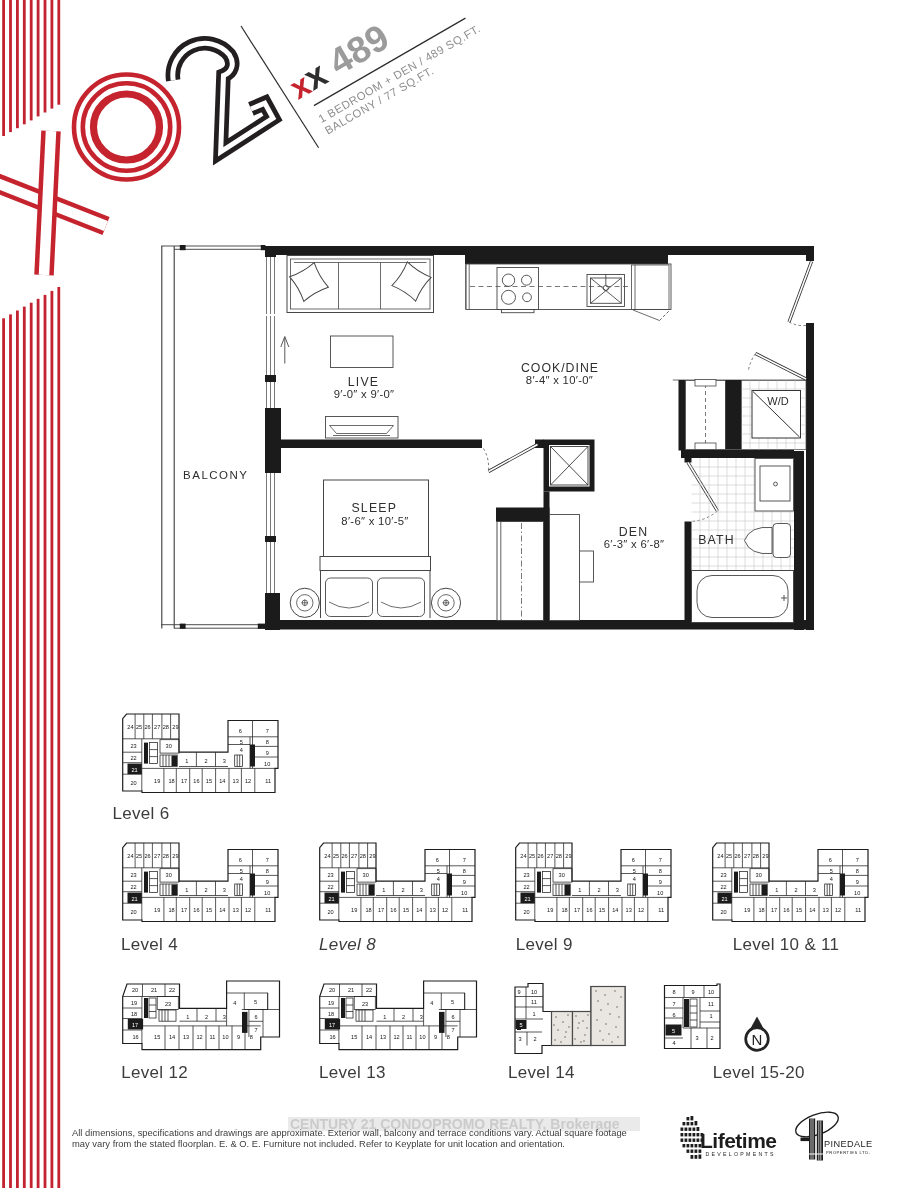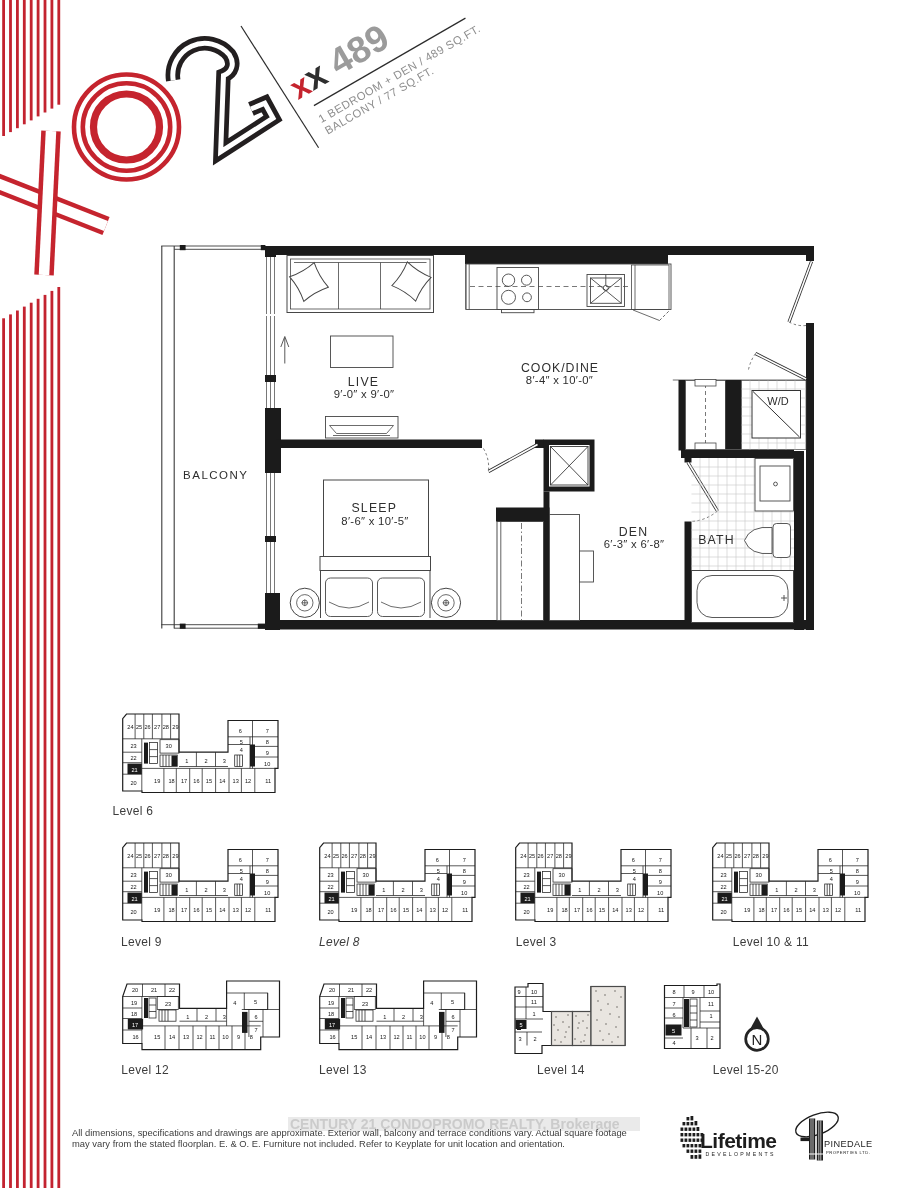--- a/index.html
+++ b/index.html
@@ -1,19 +1,19 @@
 <!DOCTYPE html>
 <html><head>
 <meta charset="utf-8">
 <style>
   html,body{margin:0;padding:0;}
   body{width:914px;height:1188px;background:#ffffff;position:relative;overflow:hidden;
        font-family:"Liberation Sans",sans-serif;}
   svg{position:absolute;overflow:visible;}
-  .lvl{position:absolute;font-size:12px;color:#3c3c3c;letter-spacing:0.3px;}
+  .lvl{position:absolute;font-size:17px;color:#3c3c3c;letter-spacing:0.3px;}
 </style>
 </head>
 <body>
 
 <svg id="stripes" style="left:0;top:0;" width="70" height="1188" viewBox="0 0 70 1188">
 <g fill="#c32330">
 
 <g>
 <rect x="2.2" y="0" width="2.8" height="136.0"></rect>
 <rect x="9.1" y="0" width="2.8" height="132.1"></rect>
@@ -624,33 +624,33 @@
 <svg style="left:121px;top:713px;" width="160" height="82" viewBox="0 0 160 82">
     <use href="#kpA"></use>
   </svg>
 
 <div class="lvl" style="left:112.5px;top:804px;">Level 6</div>
 
 <svg style="left:121px;top:842px;" width="160" height="82" viewBox="0 0 160 82">
     <use href="#kpA"></use>
   </svg>
 
-<div class="lvl" style="left:121px;top:934.5px;">Level 9</div>
+<div class="lvl" style="left:121px;top:934.5px;">Level 4</div>
 
 <svg style="left:317.5px;top:842px;" width="160" height="82" viewBox="0 0 160 82">
     <use href="#kpA"></use>
   </svg>
 
 <div class="lvl" style="left:319px;top:934.5px;font-style:italic;">Level 8</div>
 
 <svg style="left:514px;top:842px;" width="160" height="82" viewBox="0 0 160 82">
     <use href="#kpA"></use>
   </svg>
 
-<div class="lvl" style="left:515.8px;top:934.5px;">Level 3</div>
+<div class="lvl" style="left:515.8px;top:934.5px;">Level 9</div>
 
 <svg style="left:710.5px;top:842px;" width="160" height="82" viewBox="0 0 160 82">
     <use href="#kpA"></use>
   </svg>
 
 <div class="lvl" style="left:712.7px;top:934.5px;margin-left:20px;">Level 10 &amp; 11</div>
 
 <svg style="left:121px;top:980px;" width="160" height="72" viewBox="0 0 160 72">
     <use href="#kpB"></use>
   </svg>
@@ -660,21 +660,21 @@
 <svg style="left:317.5px;top:980px;" width="160" height="72" viewBox="0 0 160 72">
     <use href="#kpB"></use>
   </svg>
 
 <div class="lvl" style="left:319px;top:1063px;">Level 13</div>
 
 <svg style="left:513px;top:982px;" width="114" height="74" viewBox="0 0 114 74">
     <use href="#kpC"></use>
   </svg>
 
-<div class="lvl" style="left:537px;top:1063px;text-align:center;">Level 14</div>
+<div class="lvl" style="left:508px;top:1063px;text-align:center;">Level 14</div>
 
 <svg style="left:662.5px;top:982px;" width="59" height="68" viewBox="0 0 59 68">
     <use href="#kpD"></use>
   </svg>
 
 <div class="lvl" style="left:712.7px;top:1063px;">Level 15-20</div>
 
 <svg style="left:738px;top:1008px;" width="40" height="50" viewBox="0 0 40 50">
   <polygon points="10.5,24 19,8.5 27.5,24" fill="#242424"></polygon>
   <circle cx="19" cy="31" r="11.3" fill="#ffffff" stroke="#242424" stroke-width="2.7"></circle>

